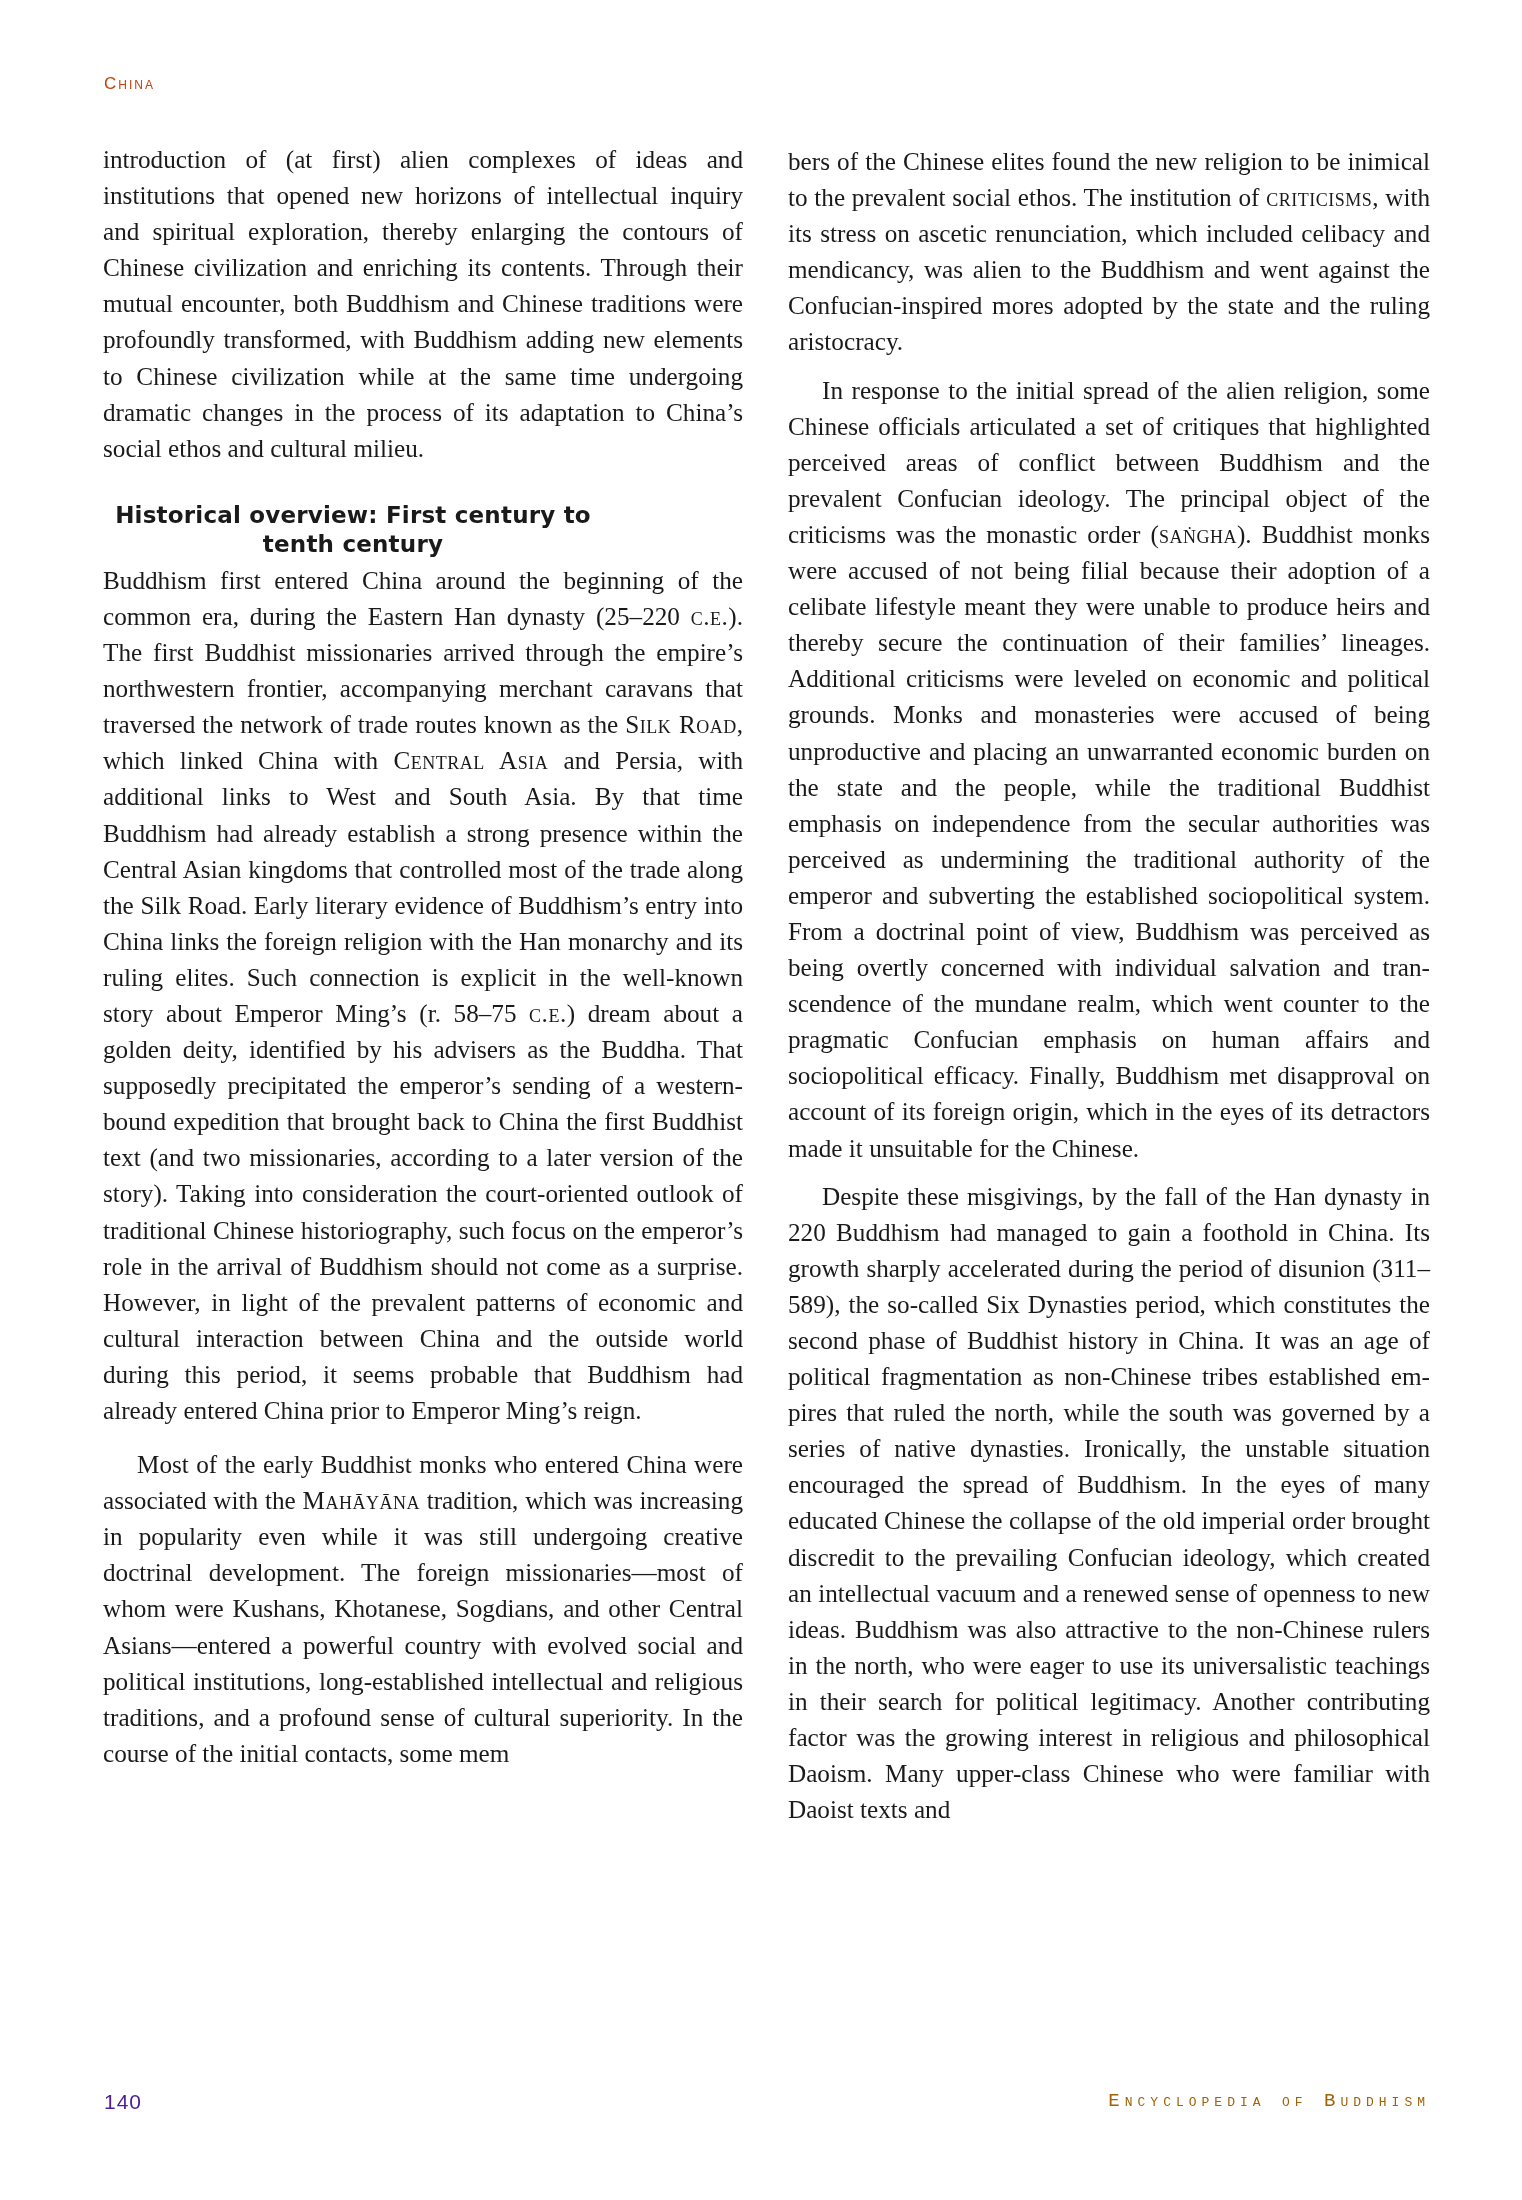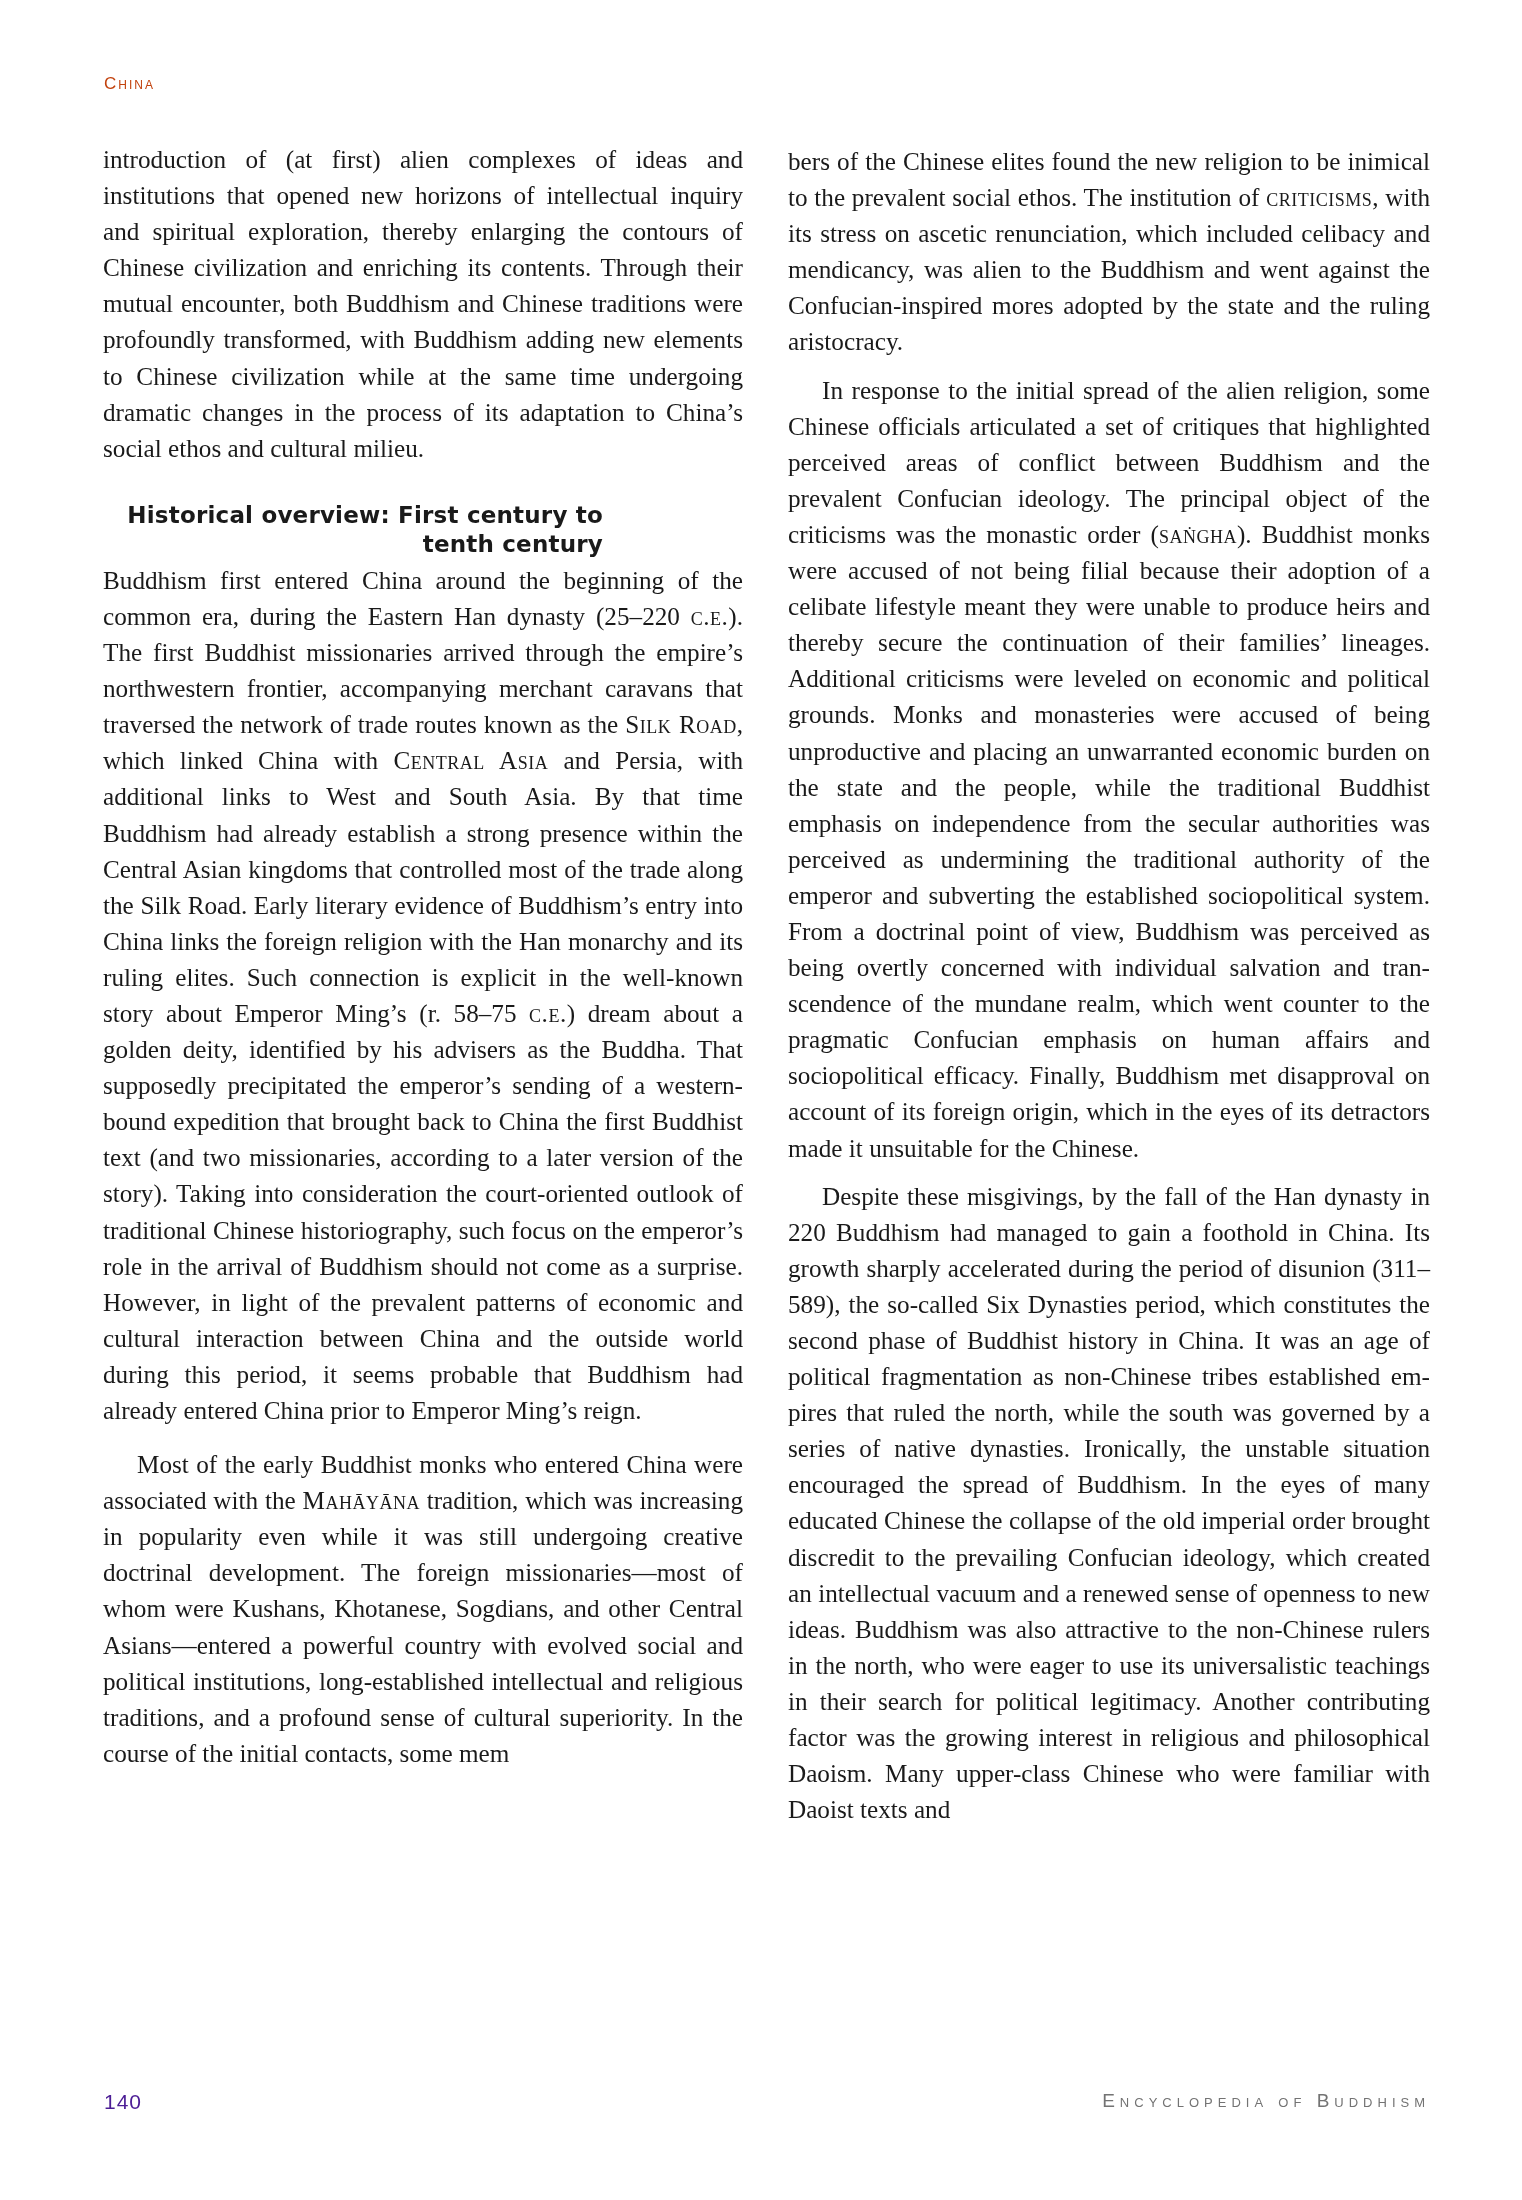--- a/index.html
+++ b/index.html
@@ -21,33 +21,33 @@
     }
     .col-left { left: 103px; }
     .col-right { left: 788px; width: 642px; top: 144px; }
     .column p { margin: 0; }
     .column p + p { margin-top: 12px; }
     .column p.indent { text-indent: 34px; }
     .sc { font-variant: small-caps; letter-spacing: 0.5px; }
     .section-heading {
       font-family: "DejaVu Sans", "Liberation Sans", sans-serif;
       font-weight: bold; font-size: 23px; line-height: 29px;
-      text-align: right; margin: 34px 0 4px 0; width: 500px;
+      text-align: center; margin: 34px 0 4px 0; width: 500px;
       letter-spacing: 0.2px;
     }
     .footer-page {
       position: absolute; left: 104px; top: 2090px;
       font-family: "Liberation Sans", "DejaVu Sans", sans-serif;
       font-size: 21px; color: #4c1d95; letter-spacing: 1px;
     }
     .footer-title {
       position: absolute; right: 92px; top: 2090px;
-      font-family: Liberation Sans, sans-serif;
+      font-family: Liberation Mono, monospace;
       font-size: 19px; letter-spacing: 5px; font-variant: small-caps;
-      color: #737373;
+      color: #a16207;
     }
   </style>
 </head>
 <body>
 
 <div class="running-head">China</div>
 
 <div class="column col-left">
   <p>introduction of (at first) alien complexes of ideas and institutions that opened new horizons of intellectual inquiry and spiritual exploration, thereby enlarging the contours of Chinese civilization and enriching its contents. Through their mutual encounter, both Bud­dhism and Chinese traditions were profoundly trans­formed, with Buddhism adding new elements to Chinese civilization while at the same time undergo­ing dramatic changes in the process of its adaptation to China’s social ethos and cultural milieu.</p>
 

